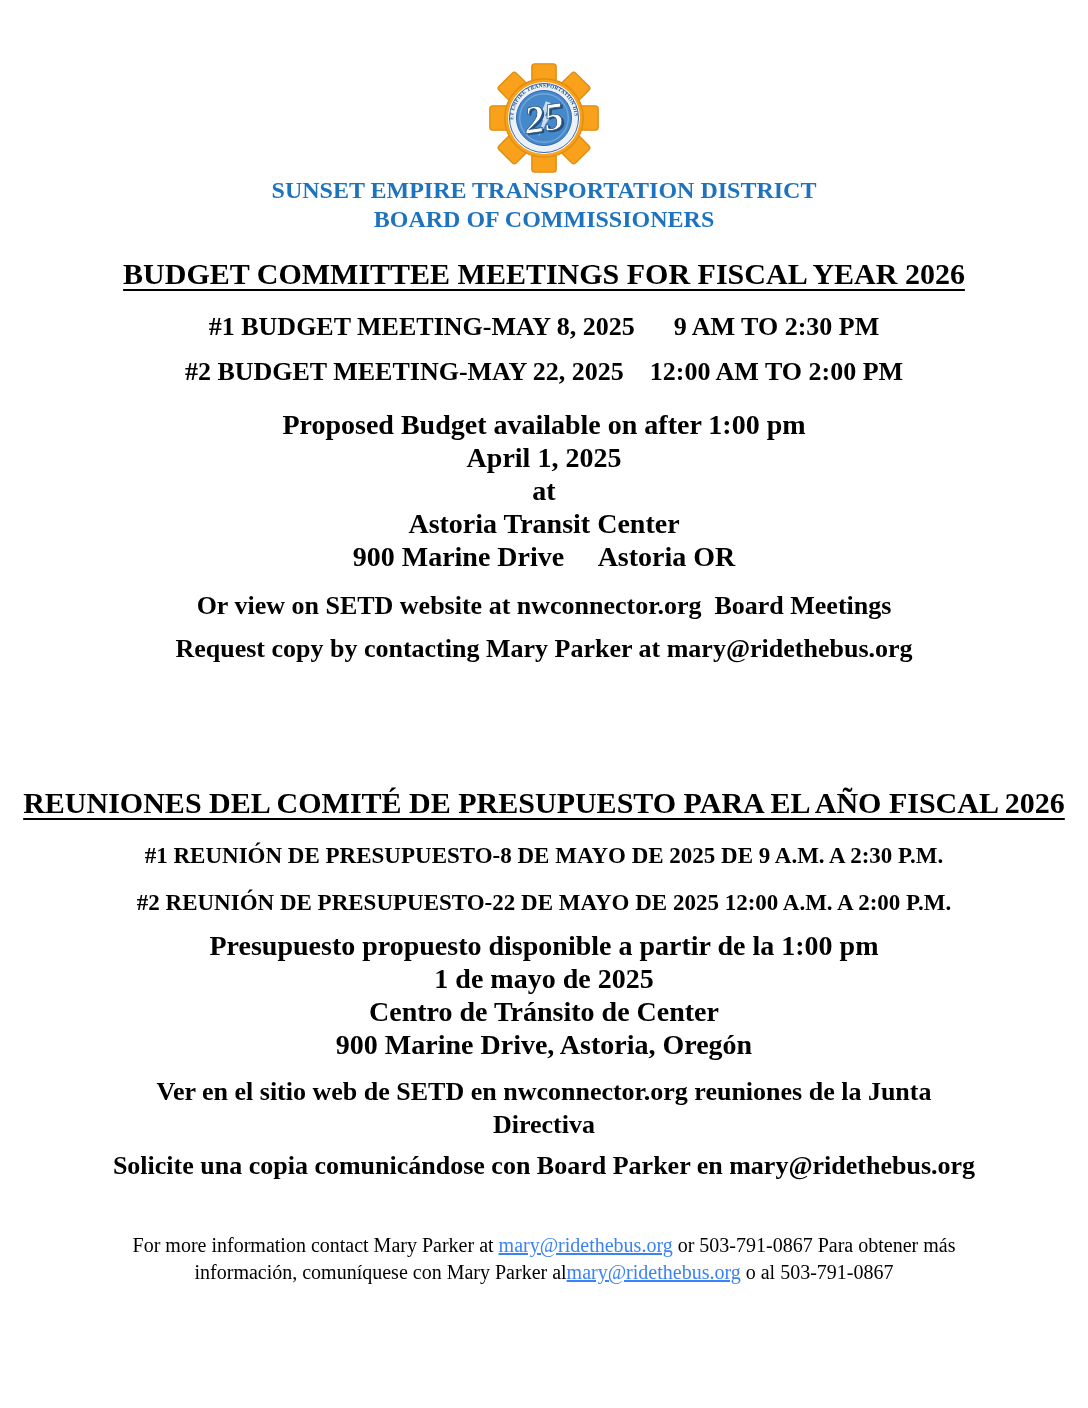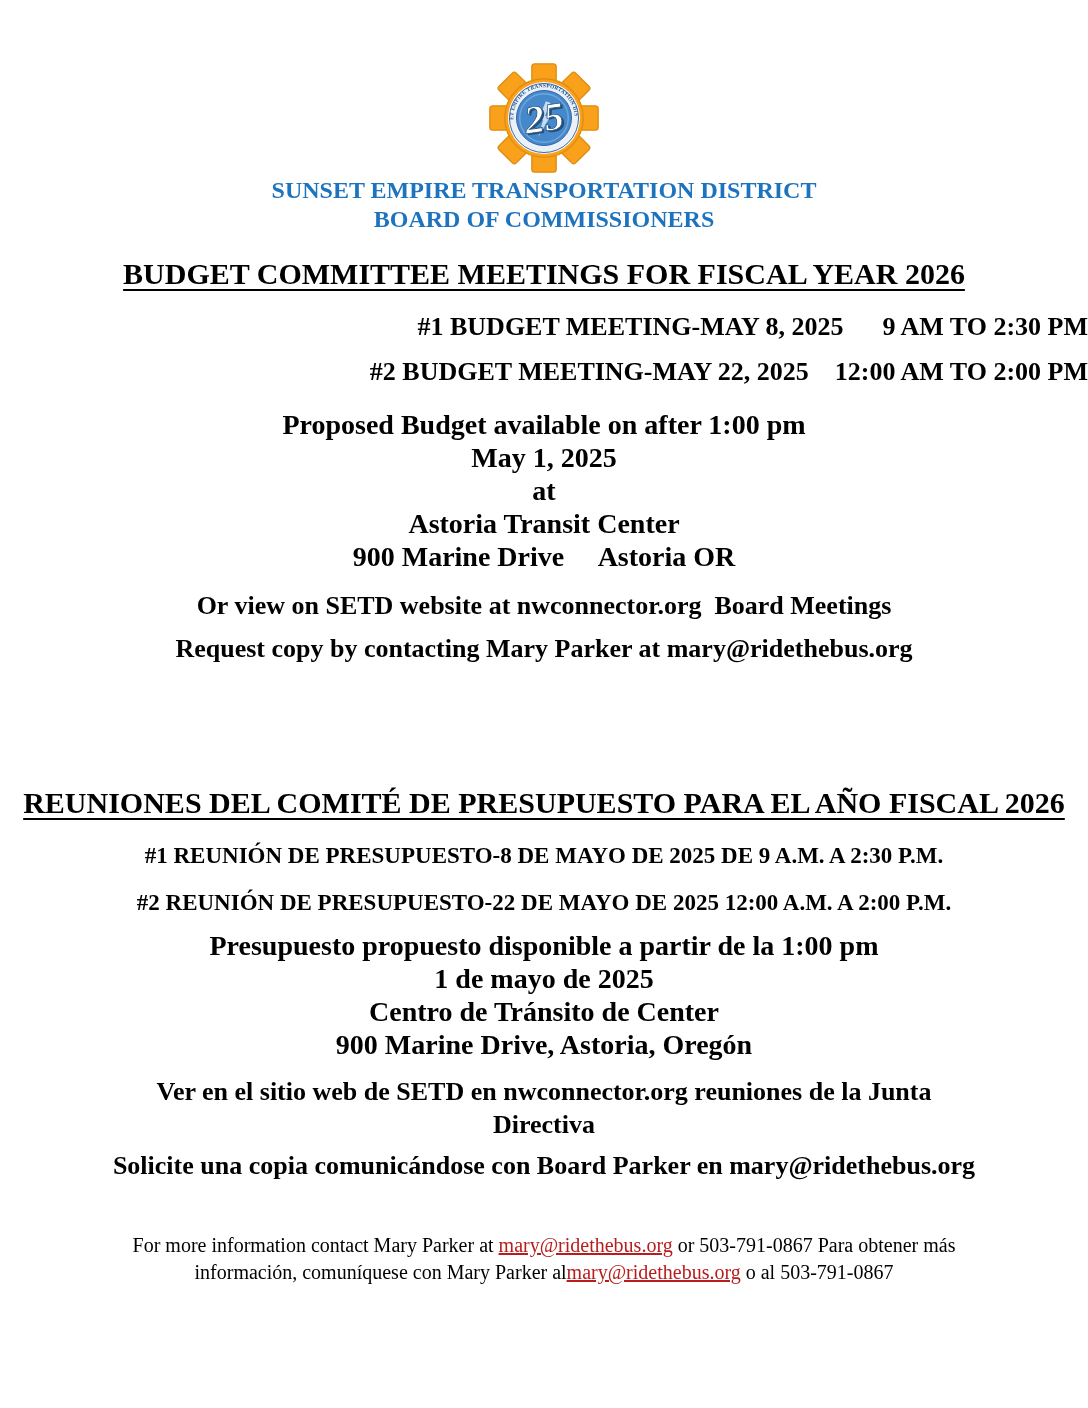--- a/index.html
+++ b/index.html
@@ -31,21 +31,21 @@
     font-size: 30px;
     font-weight: bold;
     text-decoration: underline;
     text-decoration-thickness: 2px;
     text-underline-offset: 5px;
     line-height: 32px;
   }
   .h-eng { margin-top: 24px; }
   .h-esp { margin-top: 122px; }
 
-  .meet-eng { font-size: 26px; font-weight: bold; line-height: 33px; text-align: right; }
+  .meet-eng { font-size: 26px; font-weight: bold; line-height: 33px; }
   .meet-eng.m1 { margin-top: 20px; }
   .meet-eng.m2 { margin-top: 12px; }
 
   .meet-esp { font-size: 23px; font-weight: bold; line-height: 30px; }
   .meet-esp.m1 { margin-top: 22px; }
   .meet-esp.m2 { margin-top: 17px; }
 
   .avail { font-size: 28px; font-weight: bold; line-height: 33px; }
   .avail-eng { margin-top: 20px; }
   .avail-esp { margin-top: 11px; }
@@ -56,21 +56,21 @@
   .web-esp { margin-top: 14px; }
   .req-esp { margin-top: 8px; }
 
   .footer {
     margin: 50px auto 0 auto;
     font-size: 20px;
     line-height: 27px;
     max-width: 1000px;
   }
   .email-link {
-    color: #b91c1c;
+    color: #3b82f6;
     text-decoration: underline;
     cursor: pointer;
   }
 </style>
 </head>
 <body>
 
 <div class="page">
 
   <div class="logo-wrap">
@@ -116,21 +116,21 @@
     <div>BOARD OF COMMISSIONERS</div>
   </div>
 
   <div class="section-title h-eng c">BUDGET COMMITTEE MEETINGS FOR FISCAL YEAR 2026</div>
 
   <div class="meet-eng m1 c pre">#1 BUDGET MEETING-MAY 8, 2025      9 AM TO 2:30 PM</div>
   <div class="meet-eng m2 c pre">#2 BUDGET MEETING-MAY 22, 2025    12:00 AM TO 2:00 PM</div>
 
   <div class="avail avail-eng c">
     <div class="pre">Proposed Budget available on after 1:00 pm</div>
-    <div class="pre">May 1, 2025</div>
+    <div class="pre">April 1, 2025</div>
     <div class="pre">at</div>
     <div class="pre">Astoria Transit Center</div>
     <div class="pre">900 Marine Drive     Astoria OR</div>
   </div>
 
   <div class="info-line web-eng c pre">Or view on SETD website at nwconnector.org  Board Meetings</div>
   <div class="info-line req-eng c">Request copy by contacting Mary Parker at mary@ridethebus.org</div>
 
   <div class="section-title h-esp c">REUNIONES DEL COMITÉ DE PRESUPUESTO PARA EL AÑO FISCAL 2026</div>
 

